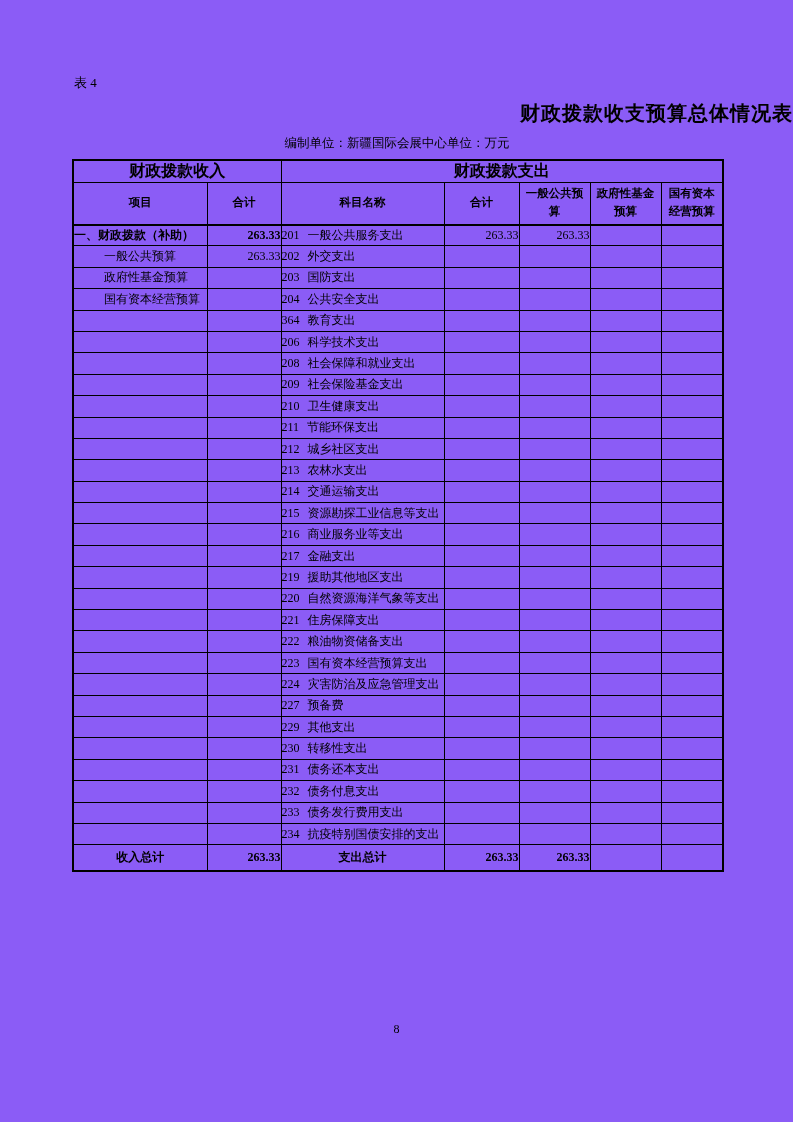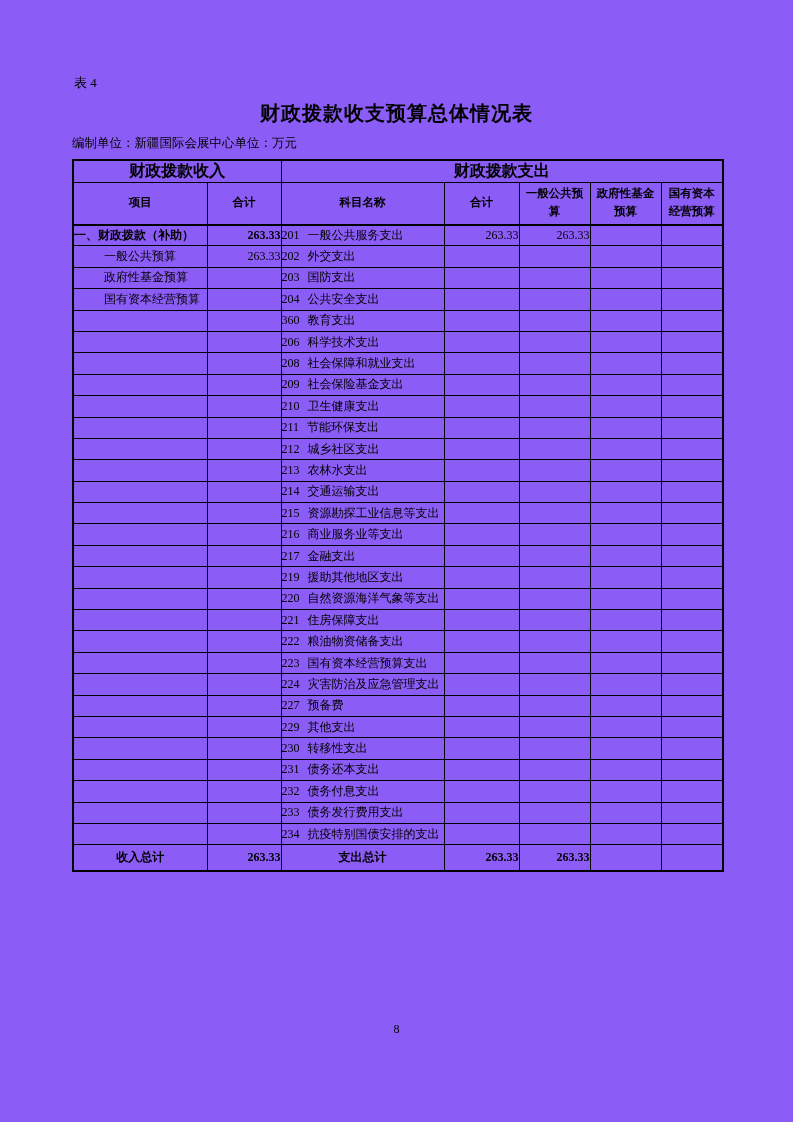--- a/index.html
+++ b/index.html
@@ -18,32 +18,32 @@
     left: 74px;
     top: 74px;
     font-size: 13px;
   }
   .doc-title {
     position: absolute;
     left: 0;
     top: 100px;
     width: 100%;
     margin: 0;
-    text-align: center;
+    text-align: right;
     font-size: 20px;
     font-weight: 700;
     letter-spacing: 1px;
   }
   .meta-row {
     position: absolute;
     left: 72px;
     top: 135px;
     width: 650px;
     display: flex;
-    justify-content: flex-start;
+    justify-content: center;
     font-size: 12.5px;
   }
   table.budget {
     position: absolute;
     left: 72px;
     top: 159px;
     width: 650px;
     border-collapse: collapse;
     table-layout: fixed;
     font-size: 12px;
@@ -169,21 +169,21 @@
           <td class="subject-cell"><span class="code">204</span><span>公共安全支出</span></td>
           <td class="num"></td>
           <td class="num"></td>
           <td class="num"></td>
           <td class="num"></td>
         </tr>
 
         <tr>
           <td class="item-cell"></td>
           <td class="num income-num"></td>
-          <td class="subject-cell"><span class="code">360</span><span>教育支出</span></td>
+          <td class="subject-cell"><span class="code">364</span><span>教育支出</span></td>
           <td class="num"></td>
           <td class="num"></td>
           <td class="num"></td>
           <td class="num"></td>
         </tr>
 
         <tr>
           <td class="item-cell"></td>
           <td class="num income-num"></td>
           <td class="subject-cell"><span class="code">206</span><span>科学技术支出</span></td>

